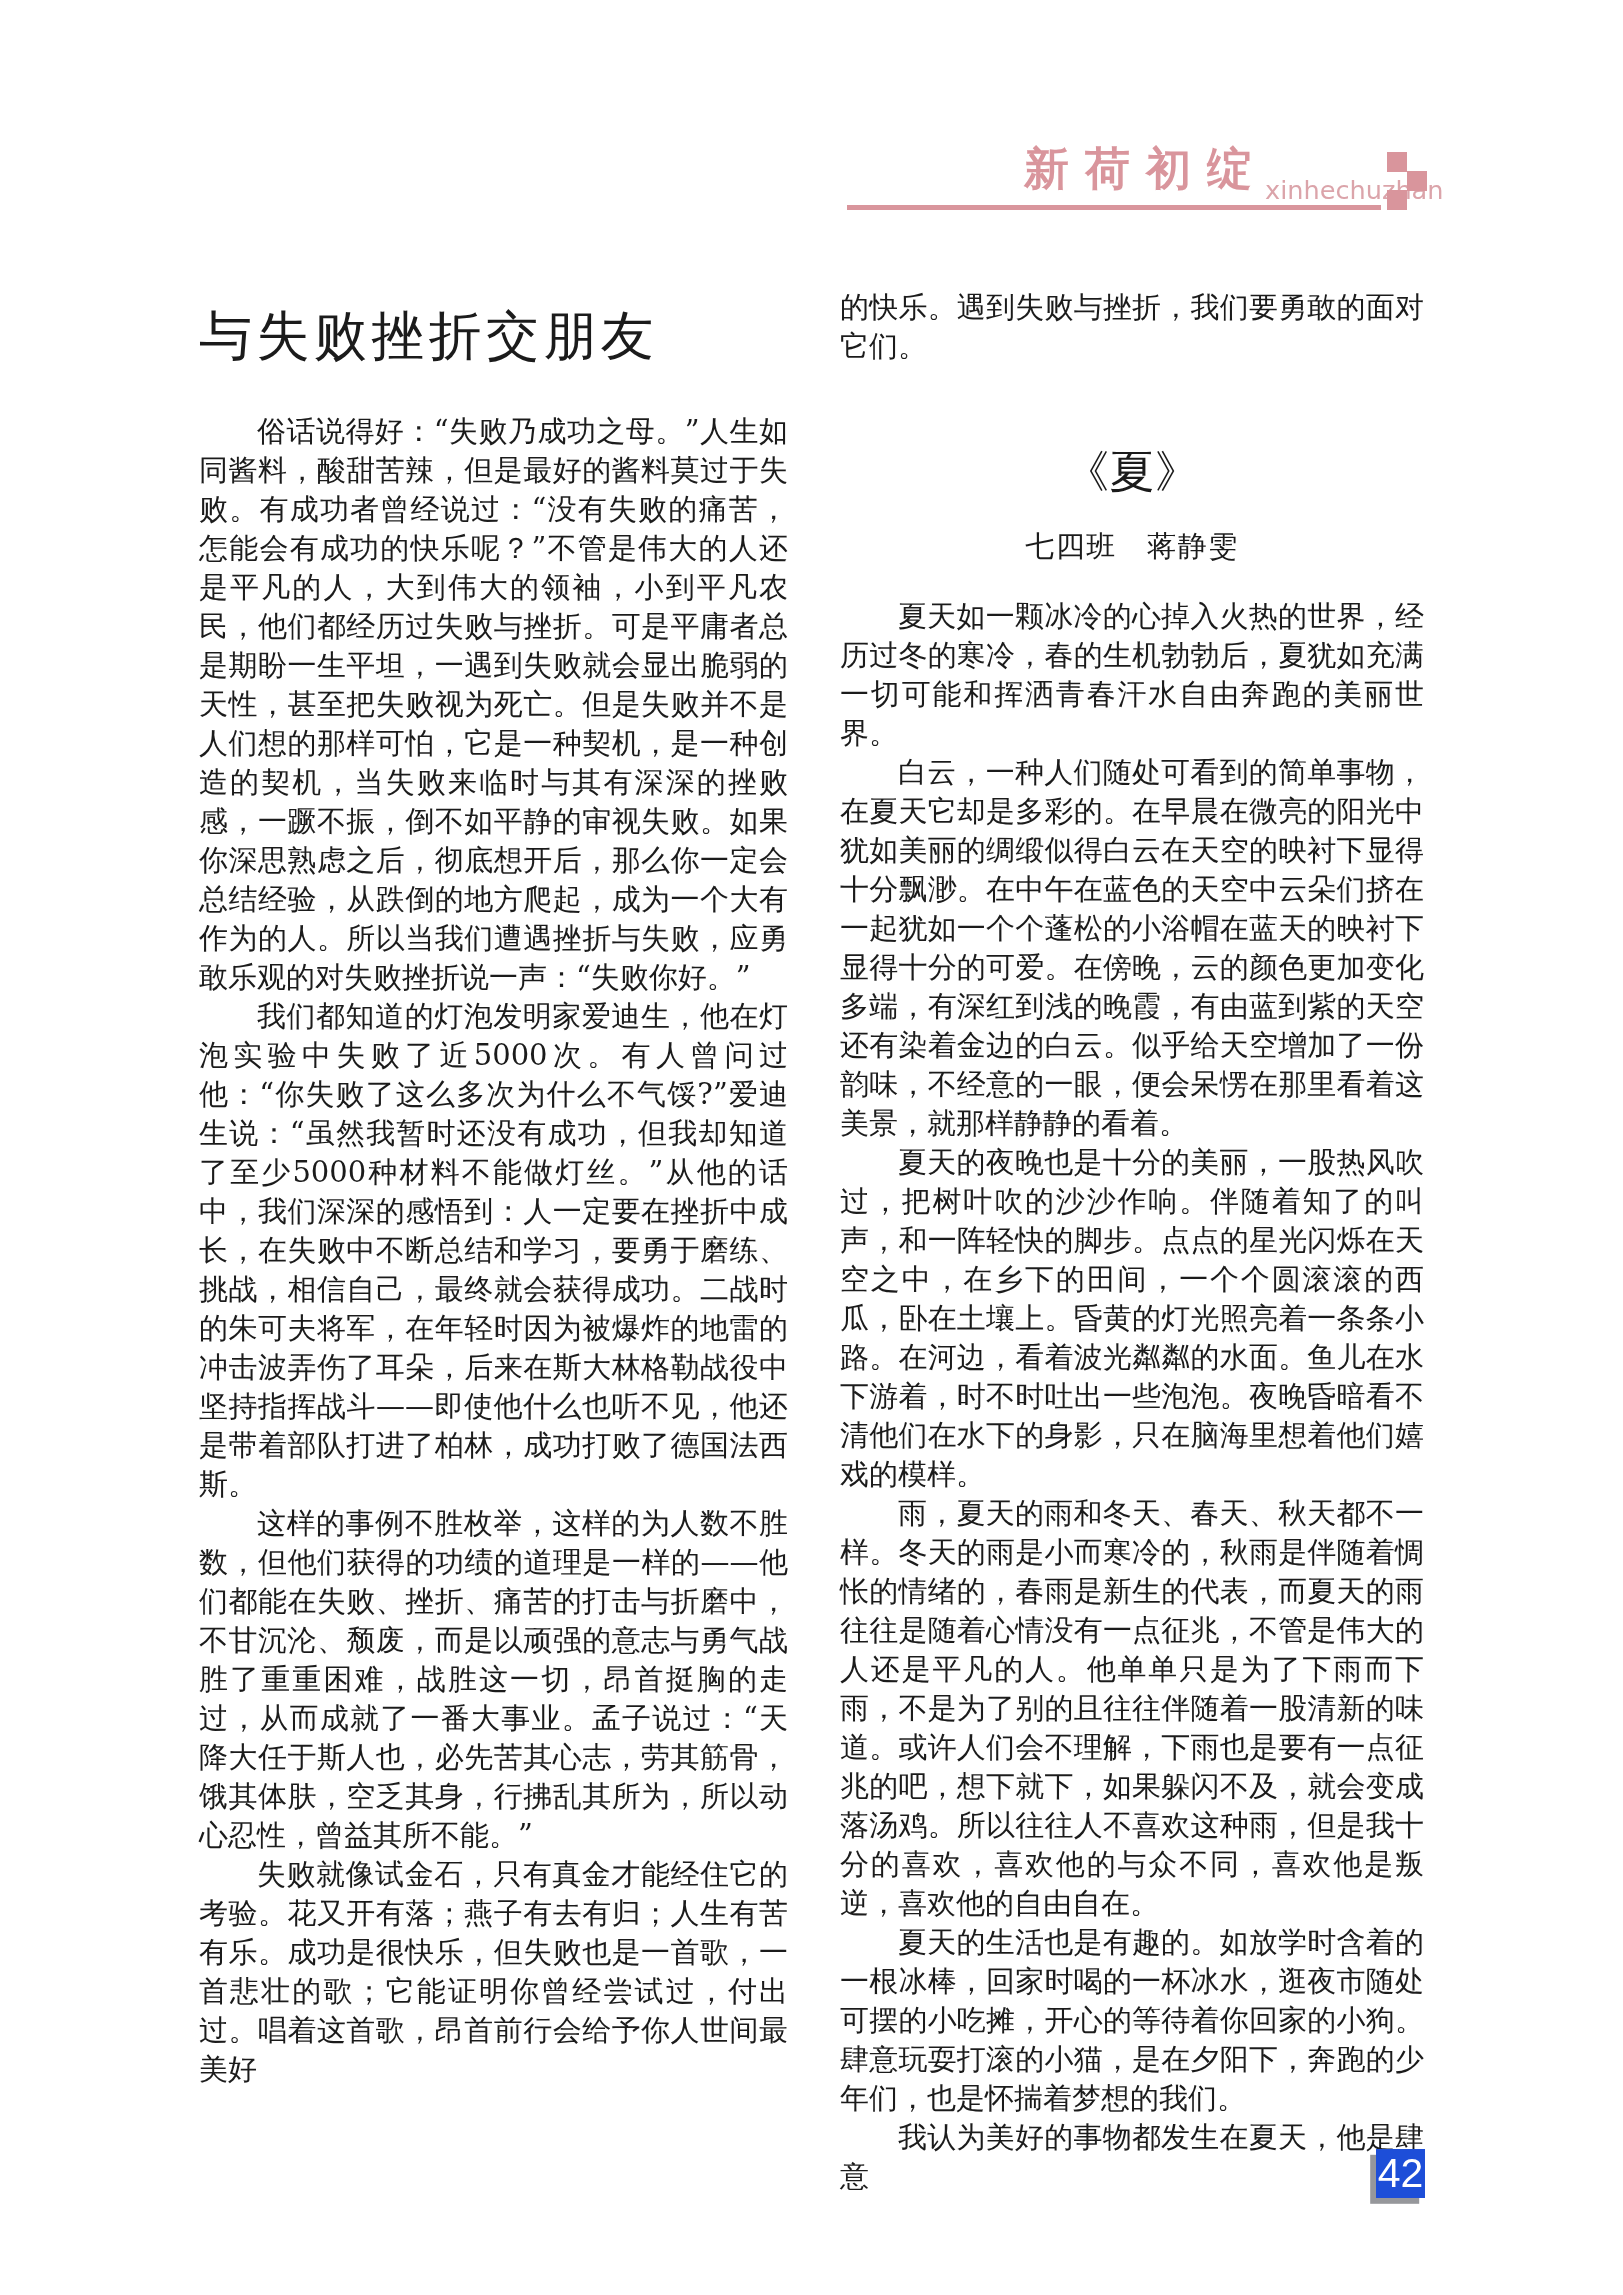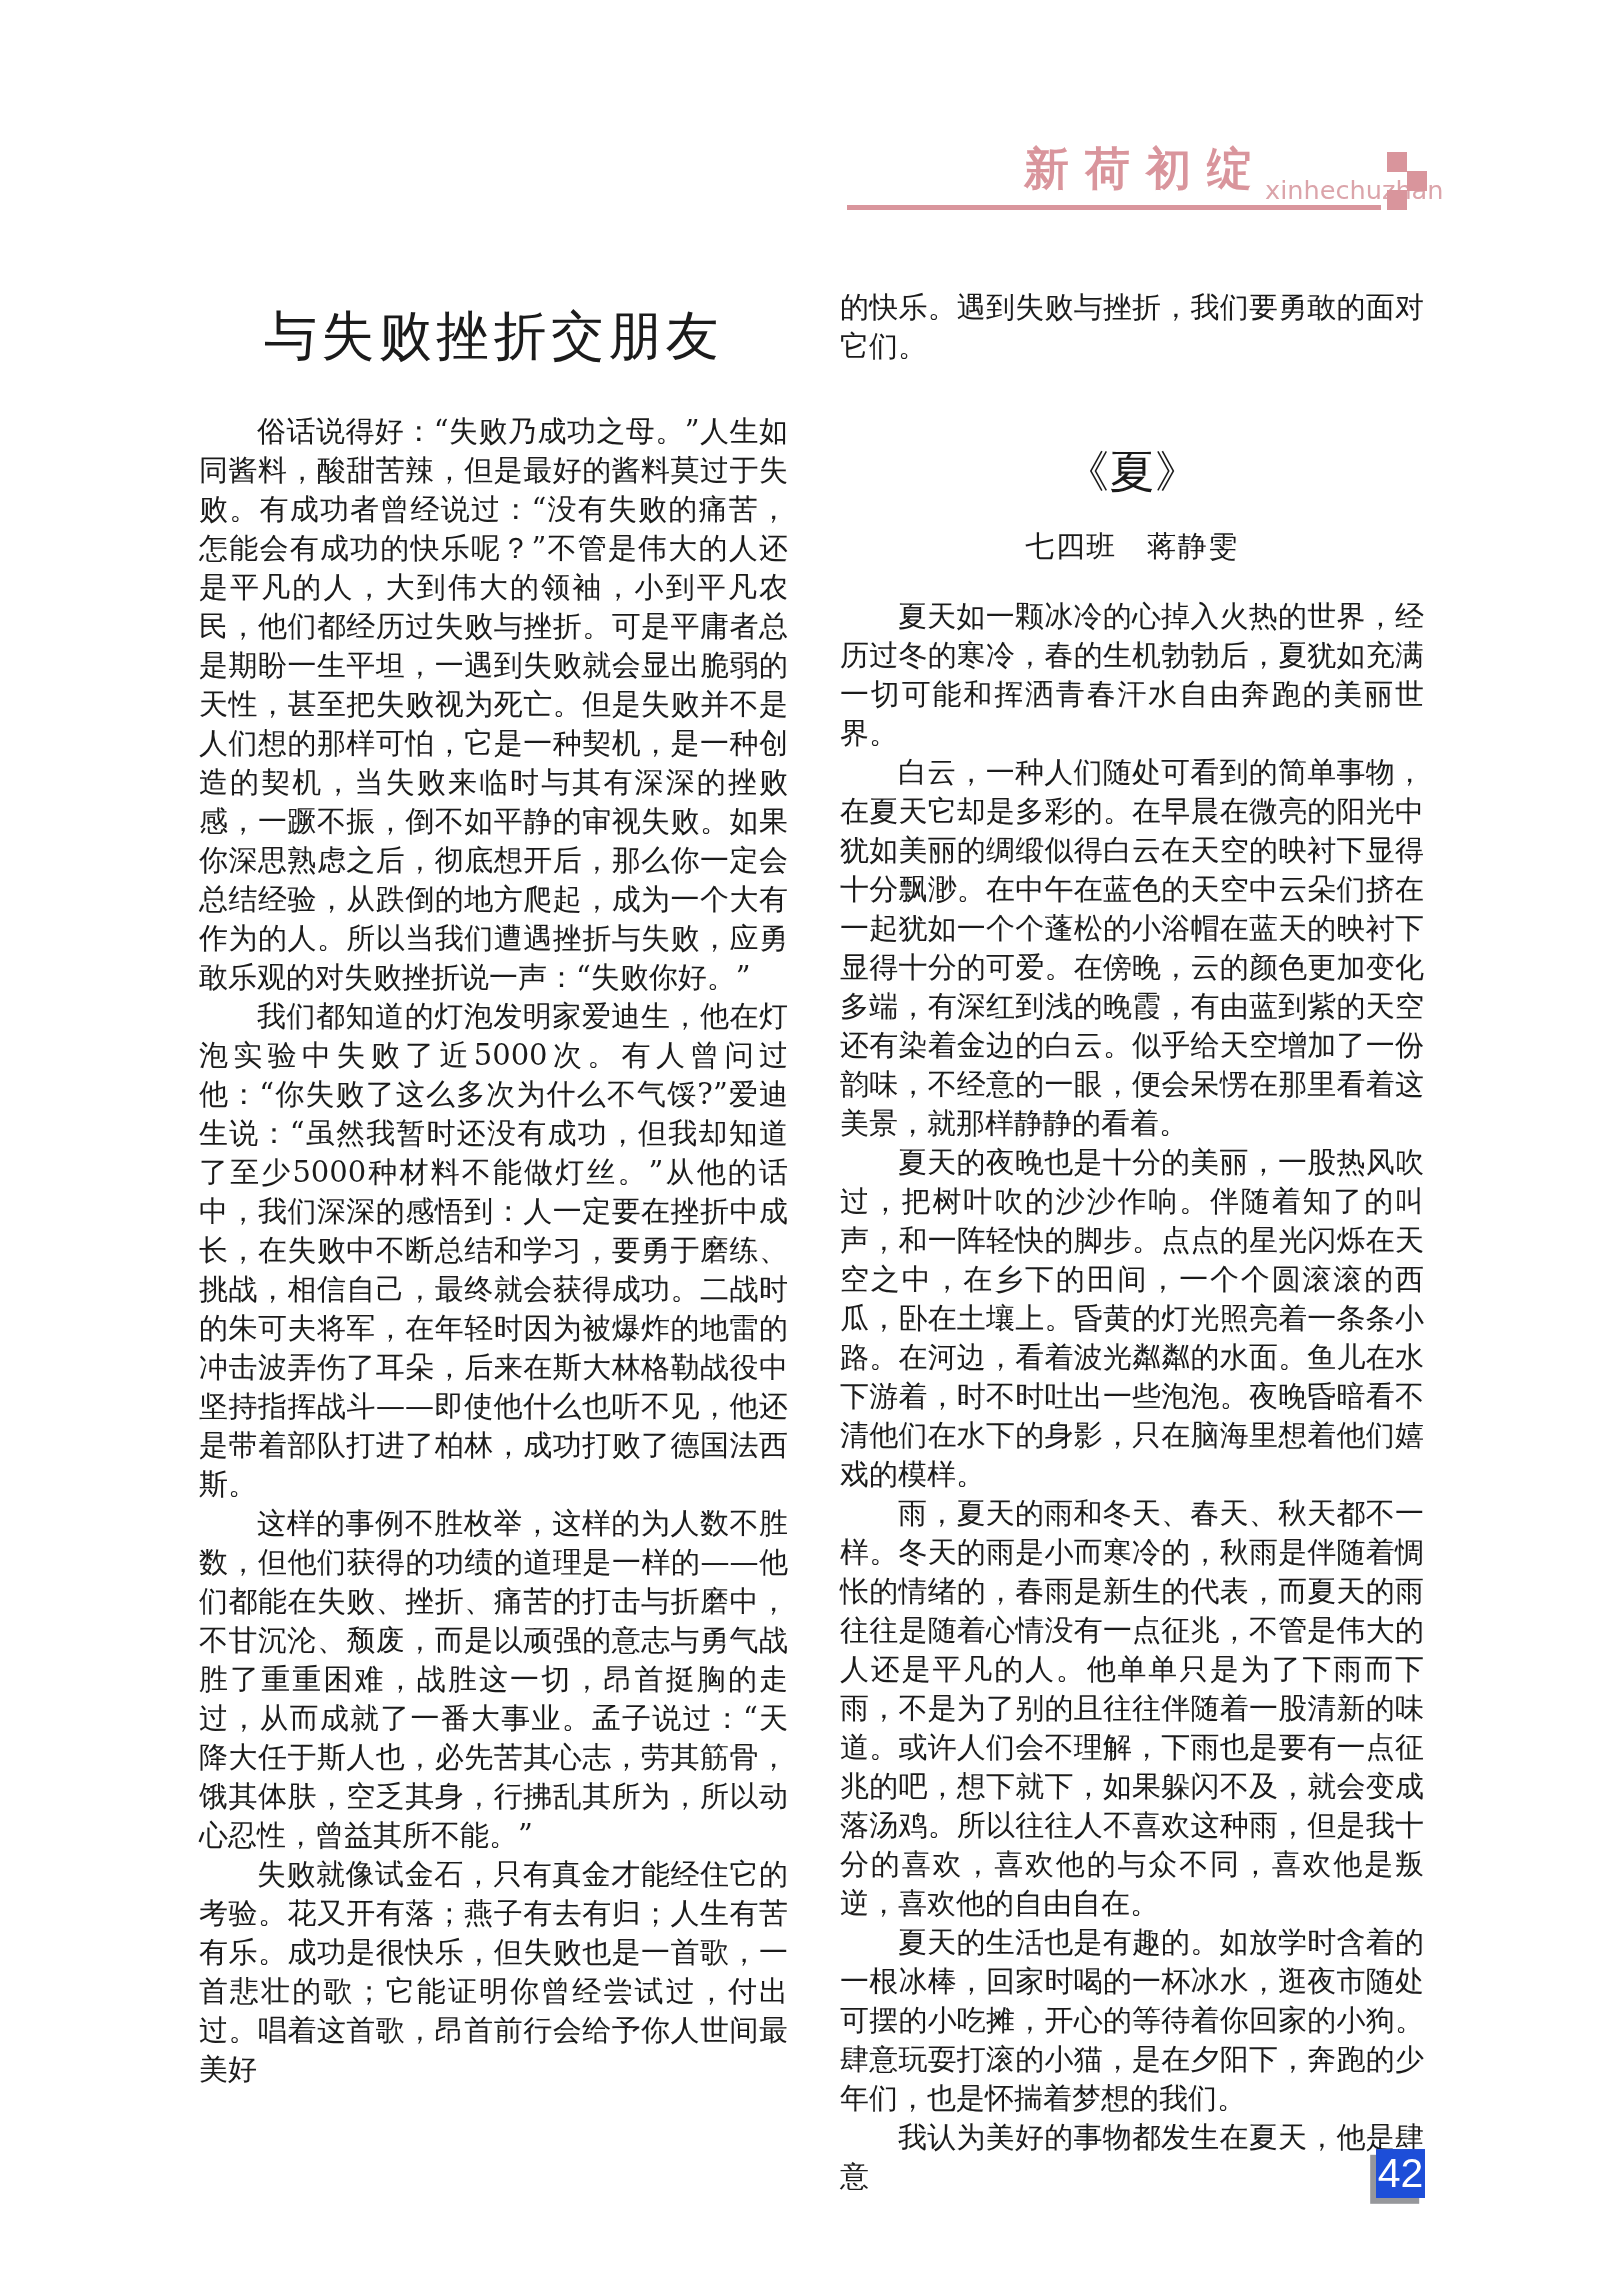--- a/index.html
+++ b/index.html
@@ -46,21 +46,20 @@
 
   
   .col { position: absolute; }
   .col-left  { left: 199px;  top: 301px; width: 589px; }
   .col-right { left: 840px; top: 288px; width: 584px; }
 
   .article-title {
     margin: 0;
     font-size: 53px;
     font-weight: normal;
-    text-align: center;
     letter-spacing: 4.4px;
   }
   .article-title-2 {
     margin: 76px 0 0 0;
     font-size: 45px;
     font-weight: normal;
     text-align: center;
   }
   .author {
     margin-top: 32px;

